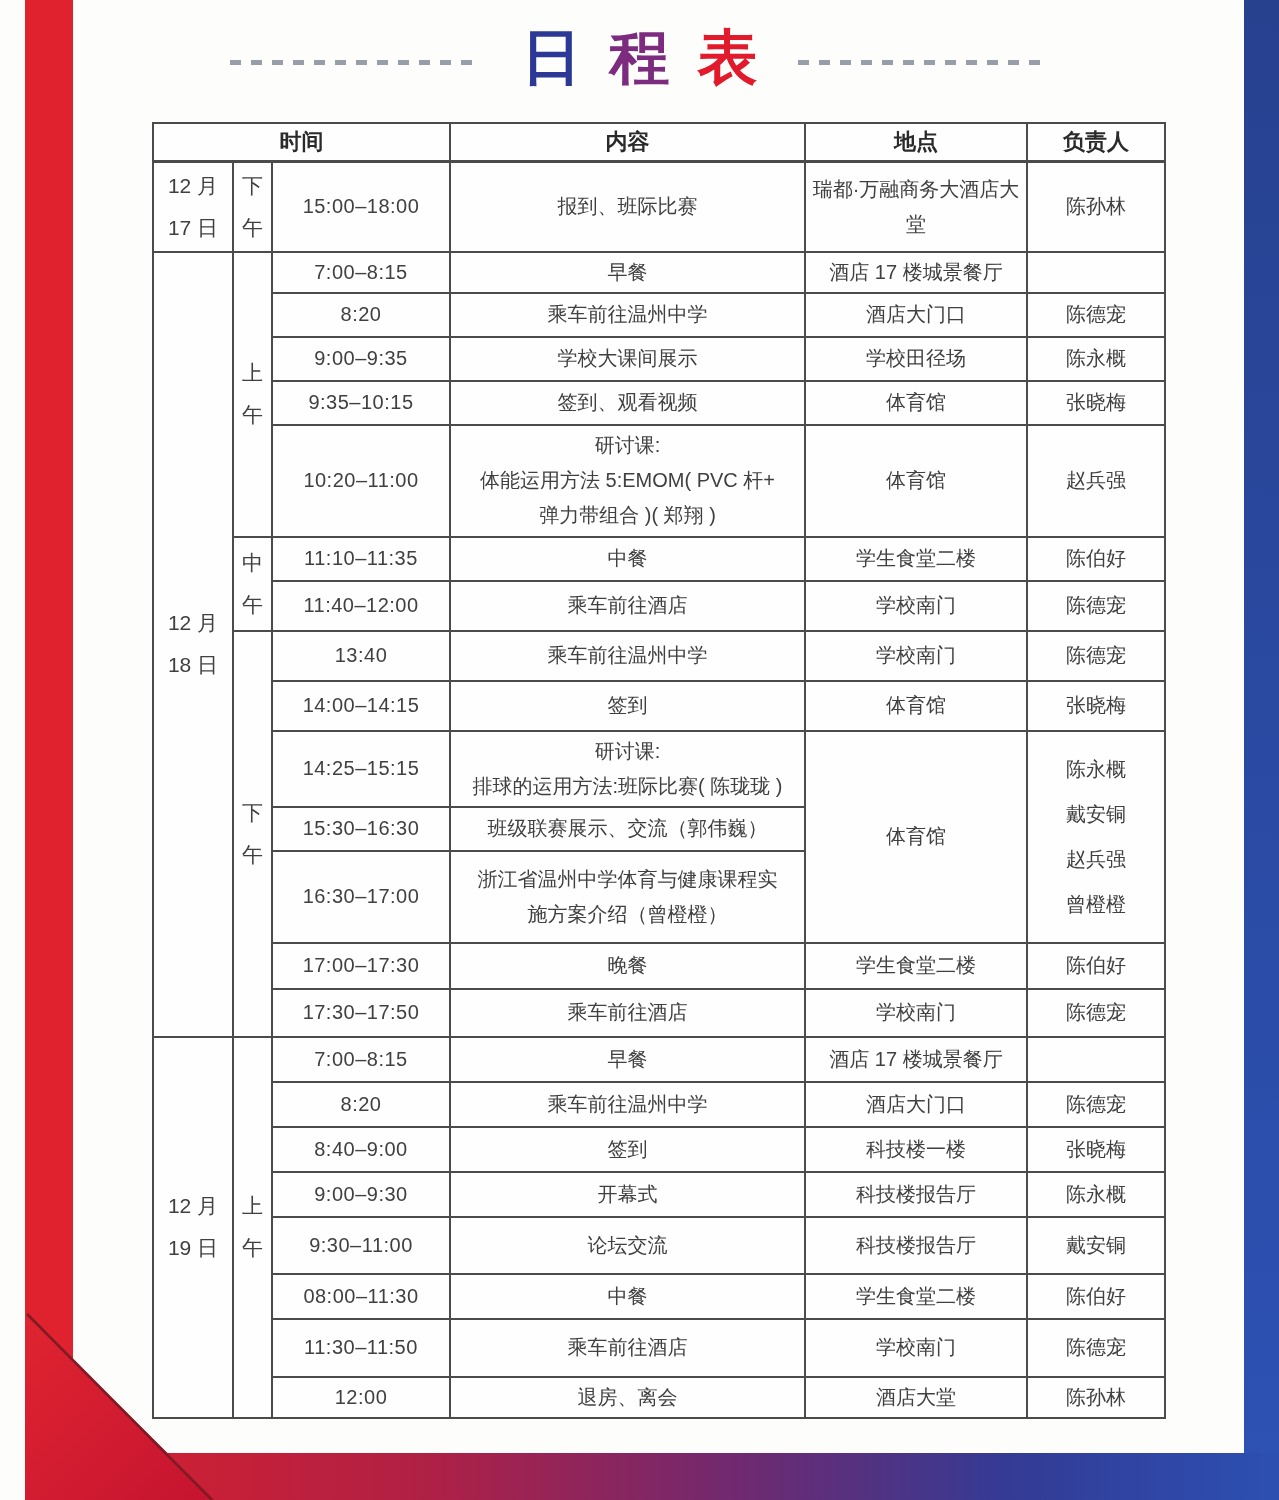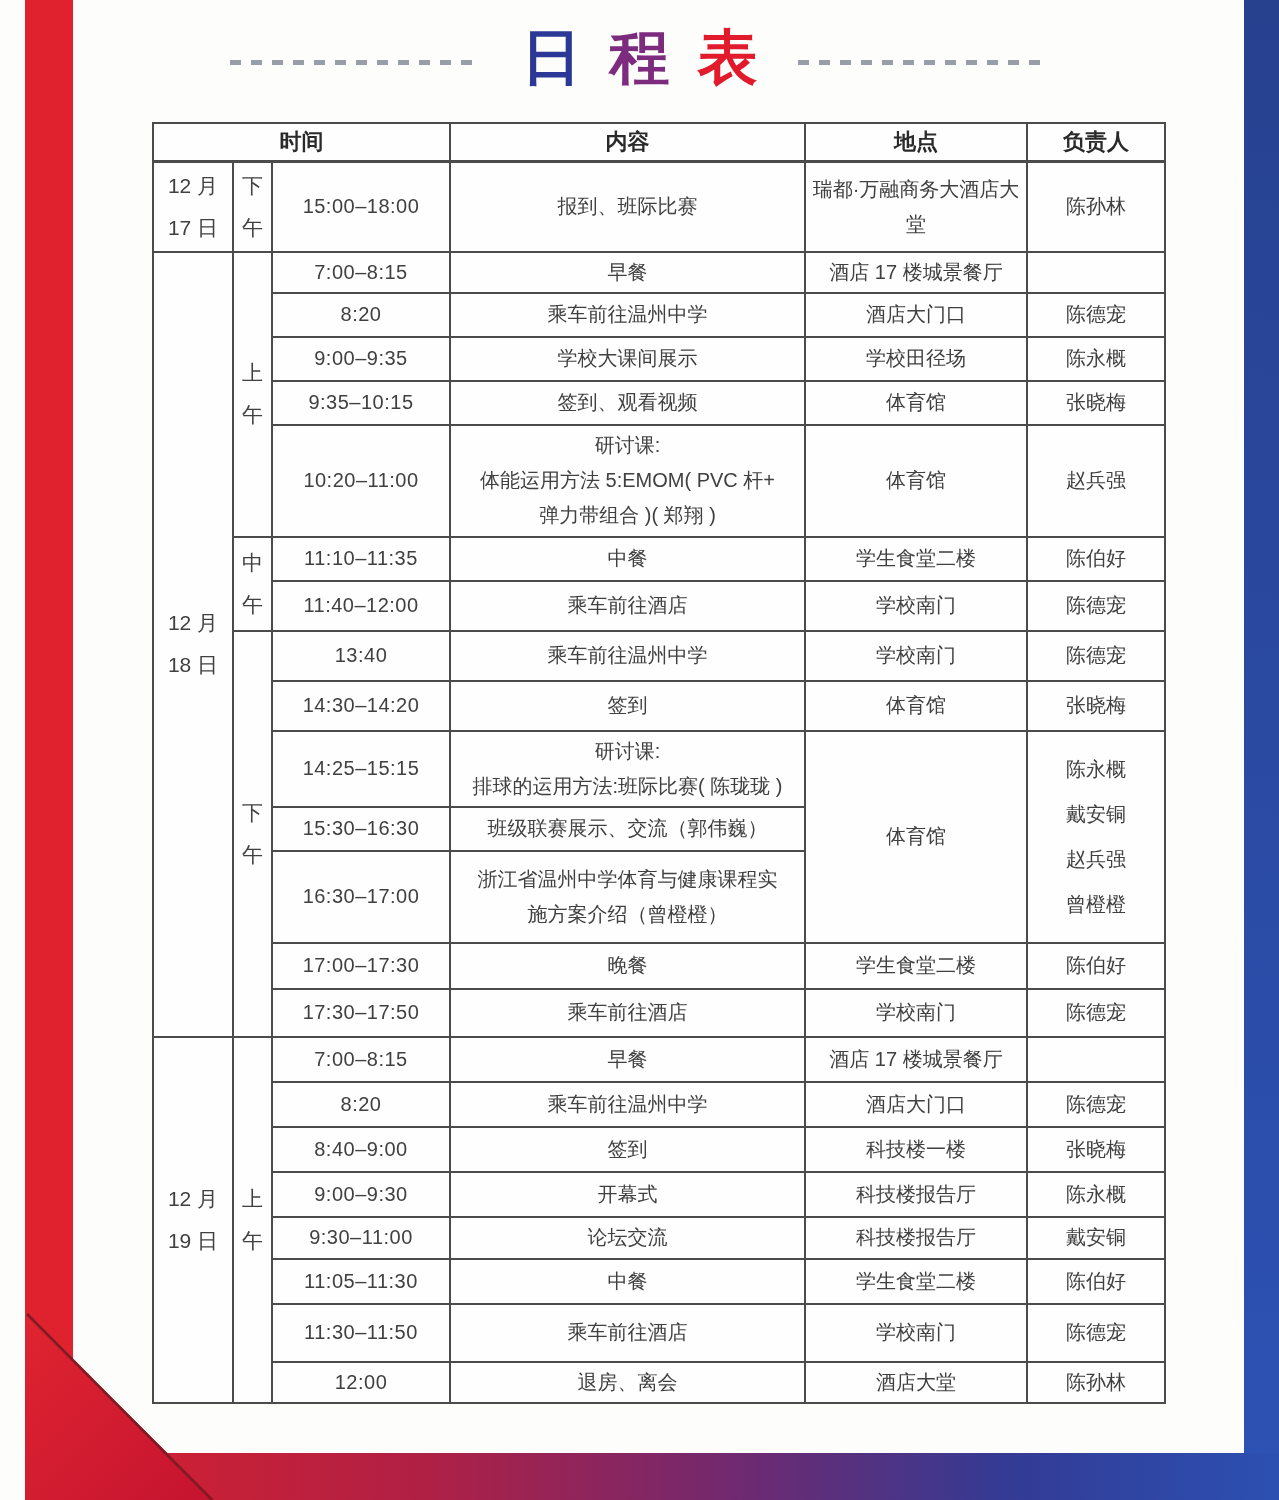--- a/index.html
+++ b/index.html
@@ -175,21 +175,21 @@
 
   <tr style="height:50px">
     <td class="period-cell" rowspan="7">下
 午</td>
     <td class="time-cell">13:40</td>
     <td>乘车前往温州中学</td>
     <td>学校南门</td>
     <td>陈德宠</td>
   </tr>
   <tr style="height:50px">
-    <td class="time-cell">14:30–14:20</td>
+    <td class="time-cell">14:00–14:15</td>
     <td>签到</td>
     <td>体育馆</td>
     <td>张晓梅</td>
   </tr>
   <tr style="height:72px">
     <td class="time-cell">14:25–15:15</td>
     <td>研讨课:
 排球的运用方法:班际比赛( 陈珑珑 )</td>
     <td rowspan="3">体育馆</td>
     <td rowspan="3" class="person-multi">陈永概
@@ -240,28 +240,28 @@
     <td>签到</td>
     <td>科技楼一楼</td>
     <td>张晓梅</td>
   </tr>
   <tr style="height:45px">
     <td class="time-cell">9:00–9:30</td>
     <td>开幕式</td>
     <td>科技楼报告厅</td>
     <td>陈永概</td>
   </tr>
-  <tr style="height:42px">
+  <tr style="height:57px">
     <td class="time-cell">9:30–11:00</td>
     <td>论坛交流</td>
     <td>科技楼报告厅</td>
     <td>戴安铜</td>
   </tr>
   <tr style="height:45px">
-    <td class="time-cell">11:05–11:30</td>
+    <td class="time-cell">08:00–11:30</td>
     <td>中餐</td>
     <td>学生食堂二楼</td>
     <td>陈伯好</td>
   </tr>
   <tr style="height:58px">
     <td class="time-cell">11:30–11:50</td>
     <td>乘车前往酒店</td>
     <td>学校南门</td>
     <td>陈德宠</td>
   </tr>

